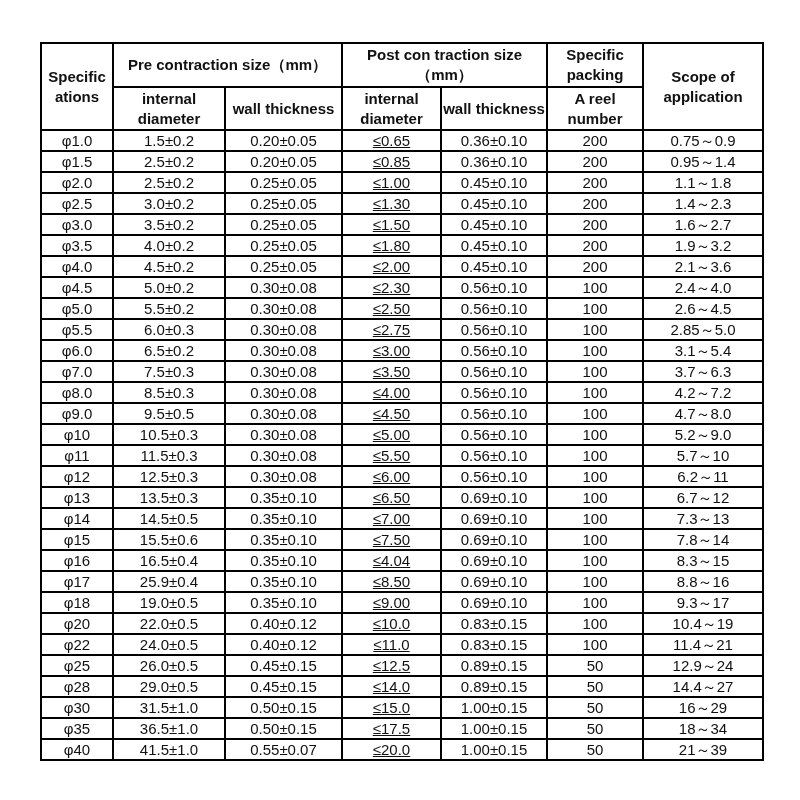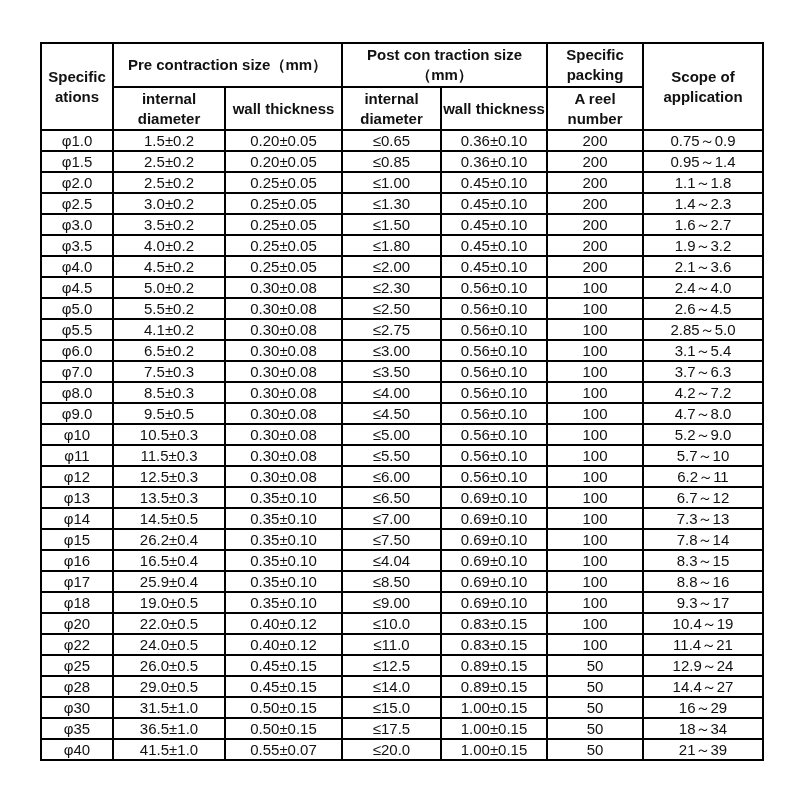--- a/index.html
+++ b/index.html
@@ -32,21 +32,21 @@
     height: 19px;
     line-height: 19px;
   }
   col.c1 { width: 72px; }
   col.c2 { width: 112px; }
   col.c3 { width: 117px; }
   col.c4 { width: 99px; }
   col.c5 { width: 106px; }
   col.c6 { width: 96px; }
   col.c7 { width: 120px; }
-  td.post-id { text-align: left; padding-left: 24px; }
+  td.post-id { text-align: left; padding-left: 24px; text-decoration: underline; }
 </style>
 </head>
 <body>
 
 <table class="spec">
   <colgroup>
     <col class="c1">
       <col class="c2">
       <col class="c3">
       <col class="c4">
@@ -147,21 +147,21 @@
         <td>φ5.0</td>
         <td>5.5±0.2</td>
         <td>0.30±0.08</td>
         <td class="post-id">≤2.50</td>
         <td>0.56±0.10</td>
         <td>100</td>
         <td>2.6～4.5</td>
       </tr>
       <tr>
         <td>φ5.5</td>
-        <td>4.1±0.2</td>
+        <td>6.0±0.3</td>
         <td>0.30±0.08</td>
         <td class="post-id">≤2.75</td>
         <td>0.56±0.10</td>
         <td>100</td>
         <td>2.85～5.0</td>
       </tr>
       <tr>
         <td>φ6.0</td>
         <td>6.5±0.2</td>
         <td>0.30±0.08</td>
@@ -237,21 +237,21 @@
         <td>φ14</td>
         <td>14.5±0.5</td>
         <td>0.35±0.10</td>
         <td class="post-id">≤7.00</td>
         <td>0.69±0.10</td>
         <td>100</td>
         <td>7.3～13</td>
       </tr>
       <tr>
         <td>φ15</td>
-        <td>26.2±0.4</td>
+        <td>15.5±0.6</td>
         <td>0.35±0.10</td>
         <td class="post-id">≤7.50</td>
         <td>0.69±0.10</td>
         <td>100</td>
         <td>7.8～14</td>
       </tr>
       <tr>
         <td>φ16</td>
         <td>16.5±0.4</td>
         <td>0.35±0.10</td>

